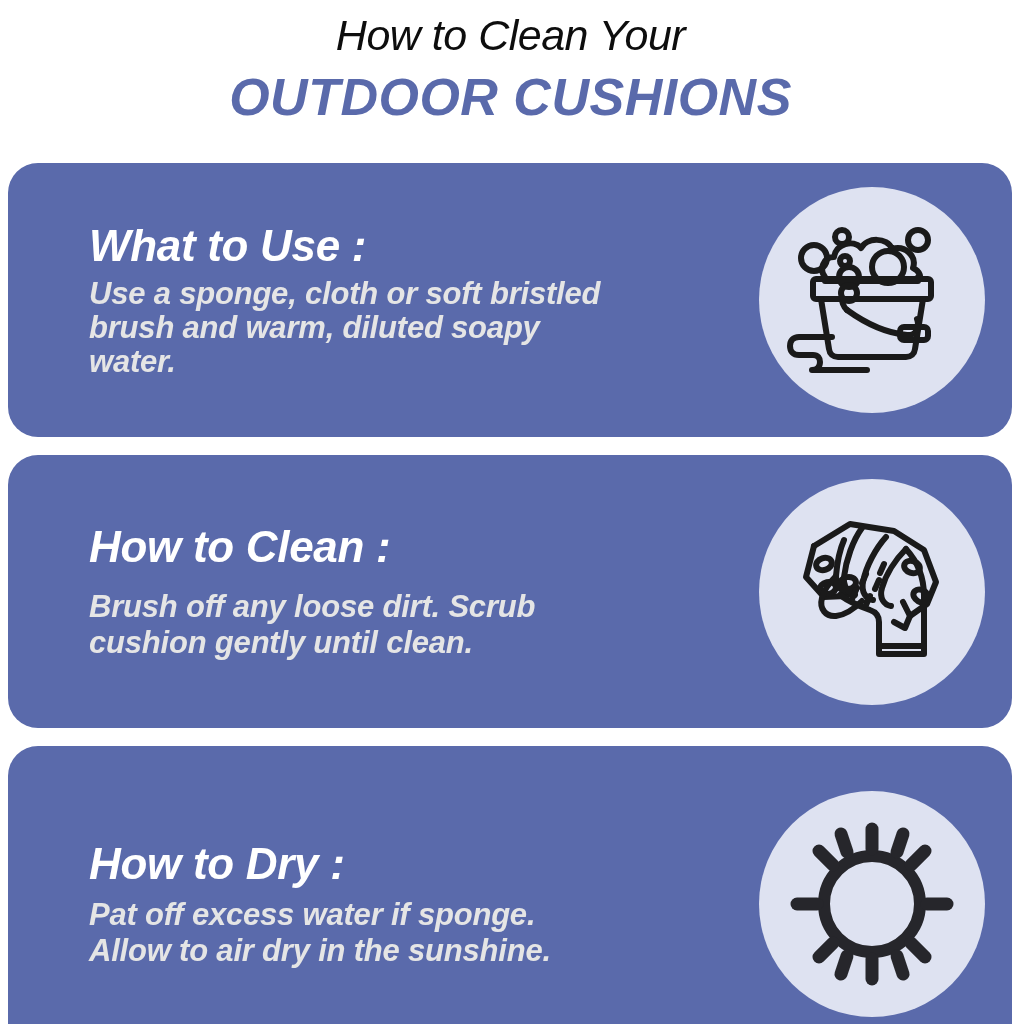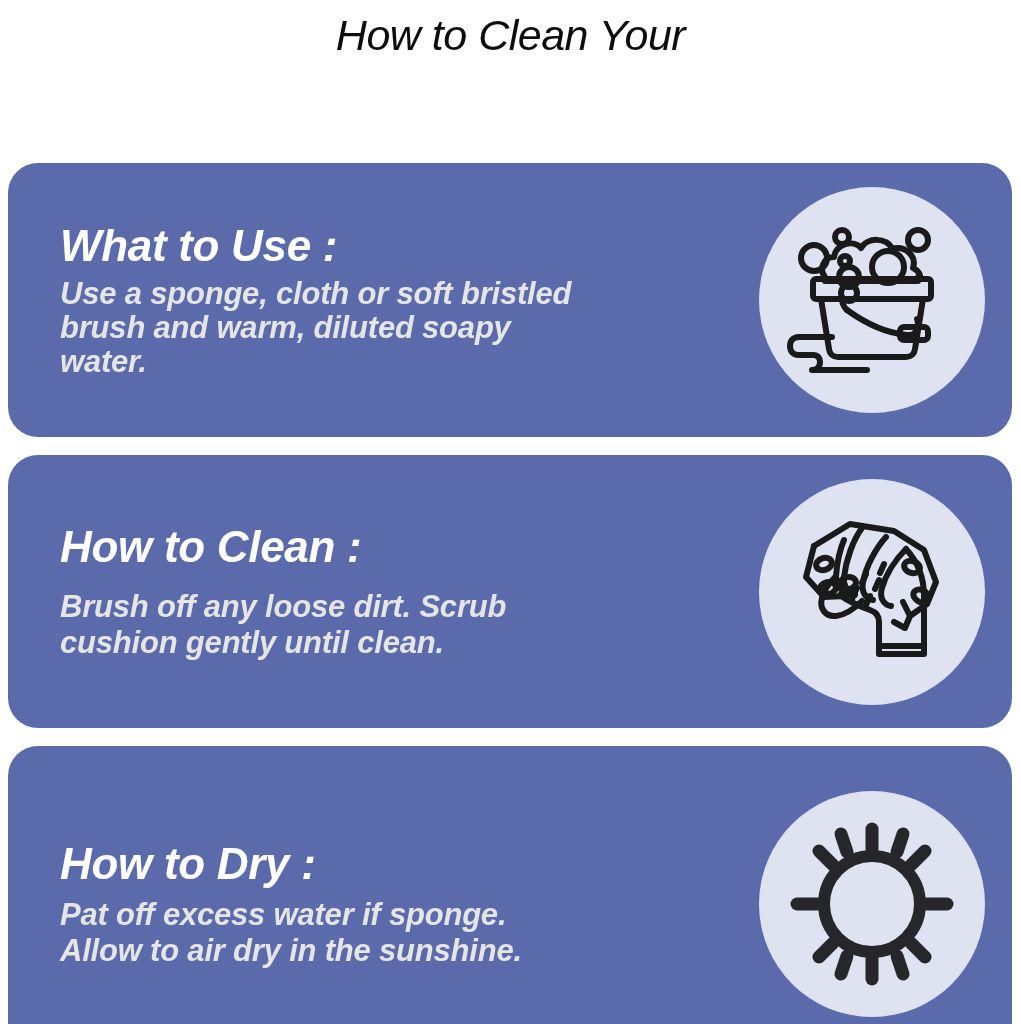--- a/index.html
+++ b/index.html
@@ -71,21 +71,21 @@
     align-items: center;
     overflow: hidden;
   }
   .card-1 { height: 274px; }
   .card-2 { height: 273px; }
   .card-3 { height: 316px; margin-bottom: 0; }
 
   .card-text {
     position: relative;
     z-index: 2;
-    padding-left: 52px;
+    padding-left: 81px;
     padding-right: 10px;
     flex: 1 1 auto;
     min-width: 0;
   }
   .card-heading {
     color: #ffffff;
     font-size: 44px;
     line-height: 50px;
     font-weight: 700;
     font-style: italic;
@@ -134,20 +134,21 @@
   .card-2 .card-body { line-height: 36px; }
   .card-2 .card-heading { margin-bottom: 17px; }
 </style>
 </head>
 <body>
 
 <div class="poster">
 
   <div class="title-block">
     <div class="title-line-1">How to Clean Your</div>
+    <div class="title-line-2">OUTDOOR CUSHIONS</div>
   </div>
 
   <div class="cards">
 
     <div class="card card-1">
       <div class="card-text">
         <div class="card-heading">What to Use :</div>
         <div class="card-body">Use a sponge, cloth or soft bristled
 brush and warm, diluted soapy
 water.</div>

